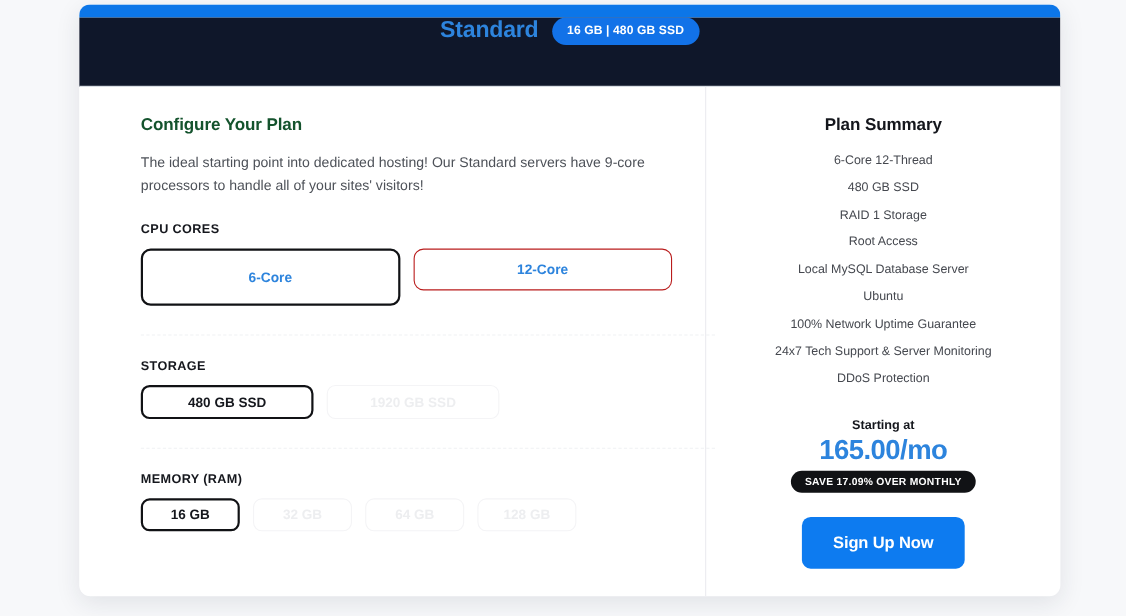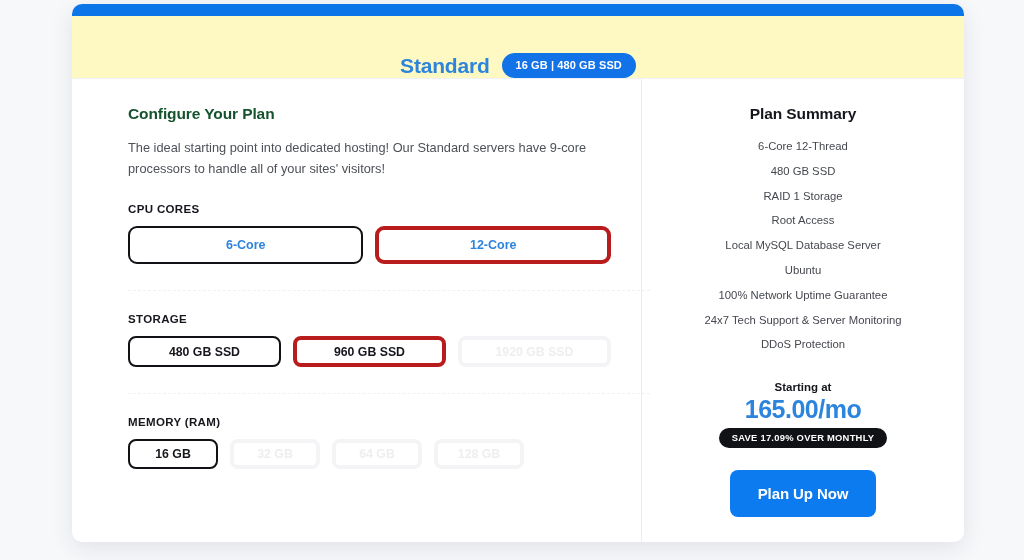--- a/index.html
+++ b/index.html
@@ -38,23 +38,23 @@
 
   .card-topbar {
     height: 12px;
     background: #0c76e8;
     flex: 0 0 auto;
   }
 
   .card-header {
     height: 62px;
     flex: 0 0 auto;
-    background: #fef9c3;
-    display: flex;
-    align-items: flex-end;
+    background: #0f172a;
+    display: flex;
+    align-items: flex-start;
     justify-content: center;
     gap: 12px;
     border-bottom: 1px solid #eef2f7;
   }
 
   .plan-title {
     font-size: 21px;
     font-weight: bold;
     color: #2d84dd;
     letter-spacing: -0.2px;
@@ -119,21 +119,21 @@
   }
 
   .opt-row {
     display: flex;
     gap: 12px;
   }
 
   .opt {
     box-sizing: border-box;
     background: #ffffff;
-    border: 4px solid #b91c1c;
+    border: 1px solid #b91c1c;
     border-radius: 8px;
     font-size: 12.5px;
     font-weight: bold;
     color: #2d84dd;
     display: flex;
     align-items: center;
     justify-content: center;
     cursor: pointer;
     user-select: none;
     text-align: center;
@@ -148,21 +148,21 @@
     border-color: #f4f4f6;
     cursor: default;
   }
 
   
   .row-cpu .opt {
     width: 240px;
     height: 38px;
     border-radius: 9px;
   }
-  .row-cpu .opt.selected { height: 38px; }
+  .row-cpu .opt.selected { height: 52px; }
 
   
   .row-storage .opt {
     width: 157px;
     height: 31px;
     color: #15171d;
     font-size: 12.3px;
   }
   .row-storage .opt.disabled { color: #edeef0; }
 
@@ -271,21 +271,20 @@
         <div class="opt-row row-cpu">
           <div class="opt selected">6-Core</div>
           <div class="opt">12-Core</div>
         </div>
 
         <hr class="divider">
 
         <div class="field-label">STORAGE</div>
         <div class="opt-row row-storage">
           <div class="opt selected">480 GB SSD</div>
-          <div class="opt">960 GB SSD</div>
           <div class="opt disabled">1920 GB SSD</div>
         </div>
 
         <hr class="divider">
 
         <div class="field-label">MEMORY (RAM)</div>
         <div class="opt-row row-ram">
           <div class="opt selected">16 GB</div>
           <div class="opt disabled">32 GB</div>
           <div class="opt disabled">64 GB</div>
@@ -308,20 +307,20 @@
           <li>100% Network Uptime Guarantee</li>
           <li>24x7 Tech Support &amp; Server Monitoring</li>
           <li>DDoS Protection</li>
         </ul>
 
         <div class="starting-at">Starting at</div>
         <div class="price">165.00/mo</div>
         <div class="save-badge">SAVE 17.09% OVER MONTHLY</div>
 
         <div>
-          <button class="signup-btn">Plan Up Now</button>
+          <button class="signup-btn">Sign Up Now</button>
         </div>
 
       </div>
 
     </div>
   </div>
 </div>
 
 </body></html>

